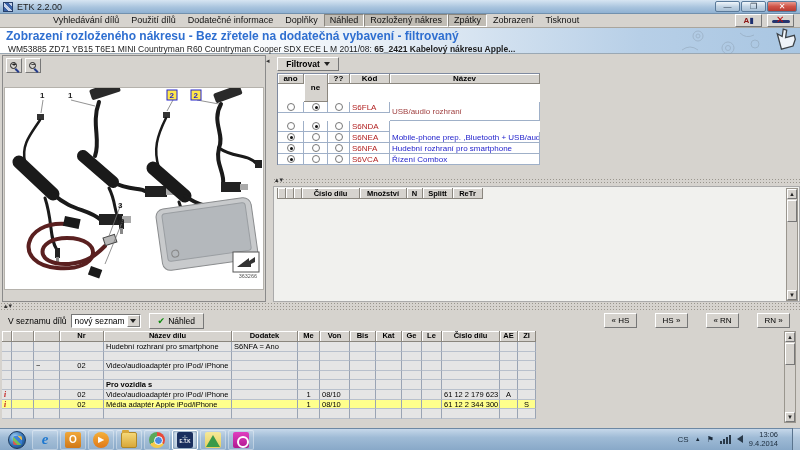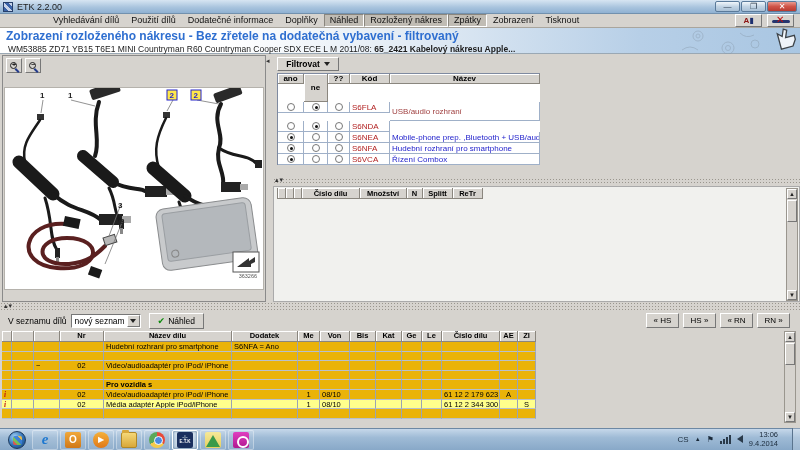--- a/index.html
+++ b/index.html
@@ -90,27 +90,27 @@
   
   .btoolbar{left:0;top:311px;width:800px;height:19px;background:#d6d3ce;display:flex;align-items:center;font-size:8.5px;}
   .btoolbar .lbl{margin-left:8px;}
   .dropdown{margin-left:4px;width:70px;height:14px;background:#fff;border:1px solid;border-color:#777 #fff #fff #777;
     display:flex;align-items:center;justify-content:space-between;padding-left:3px;}
   .dd-btn{width:13px;height:12px;background:#d6d3ce;border:1px solid;border-color:#fff #777 #777 #fff;
     display:flex;align-items:center;justify-content:center;}
   .apply-btn{margin-left:8px;height:16px;padding:0 8px;background:#d6d3ce;border:1px solid;border-color:#fff #777 #777 #fff;
     display:flex;align-items:center;gap:3px;font-size:8.5px;}
   .check{color:#0a8a0a;font-weight:bold;font-size:9px;}
-  .navbtns{position:absolute;right:10px;top:313px;display:flex;gap:4px;}
+  .navbtns{position:absolute;right:10px;top:313px;display:flex;gap:18px;}
   .navbtn{width:33px;height:15px;background:#d6d3ce;border:1px solid;border-color:#fff #777 #777 #fff;
     font-size:8px;text-align:center;line-height:13px;}
 
   
   .btable{left:2px;top:331px;}
-  .bt-row{display:flex;height:9.6px;background:#eab308;}
+  .bt-row{display:flex;height:9.6px;background:#e5e5e5;}
   .bt-row.hl{background:var(--hl,#ffff8c);}
   .bt-cell{border-right:1px solid #9aa4b4;border-bottom:1px solid #b8c0cc;font-size:7.5px;line-height:9px;
     overflow:hidden;white-space:nowrap;padding:0 2px;}
   .bt-head .bt-cell{background:#d6d3ce;font-weight:bold;text-align:center;border-right:1px solid #8a867e;
     border-bottom:1px solid #8a867e;box-shadow:inset 1px 1px 0 #fff;font-size:7.5px;}
   .info-i{color:#c01010;font-weight:bold;font-style:italic;font-family:"Liberation Serif",serif;}
   .bold-name{font-weight:bold;}
   .bsb{left:784px;top:331px;height:92px;}
 
   

